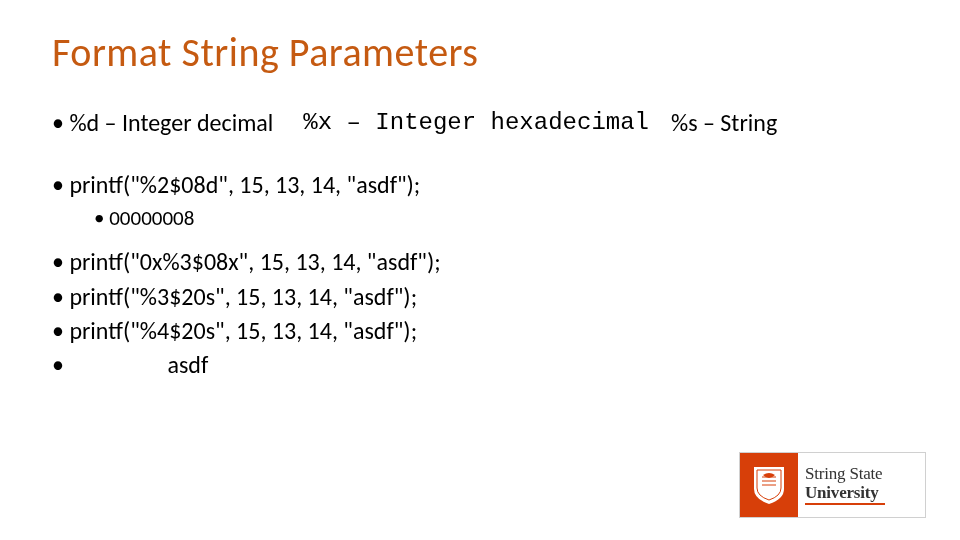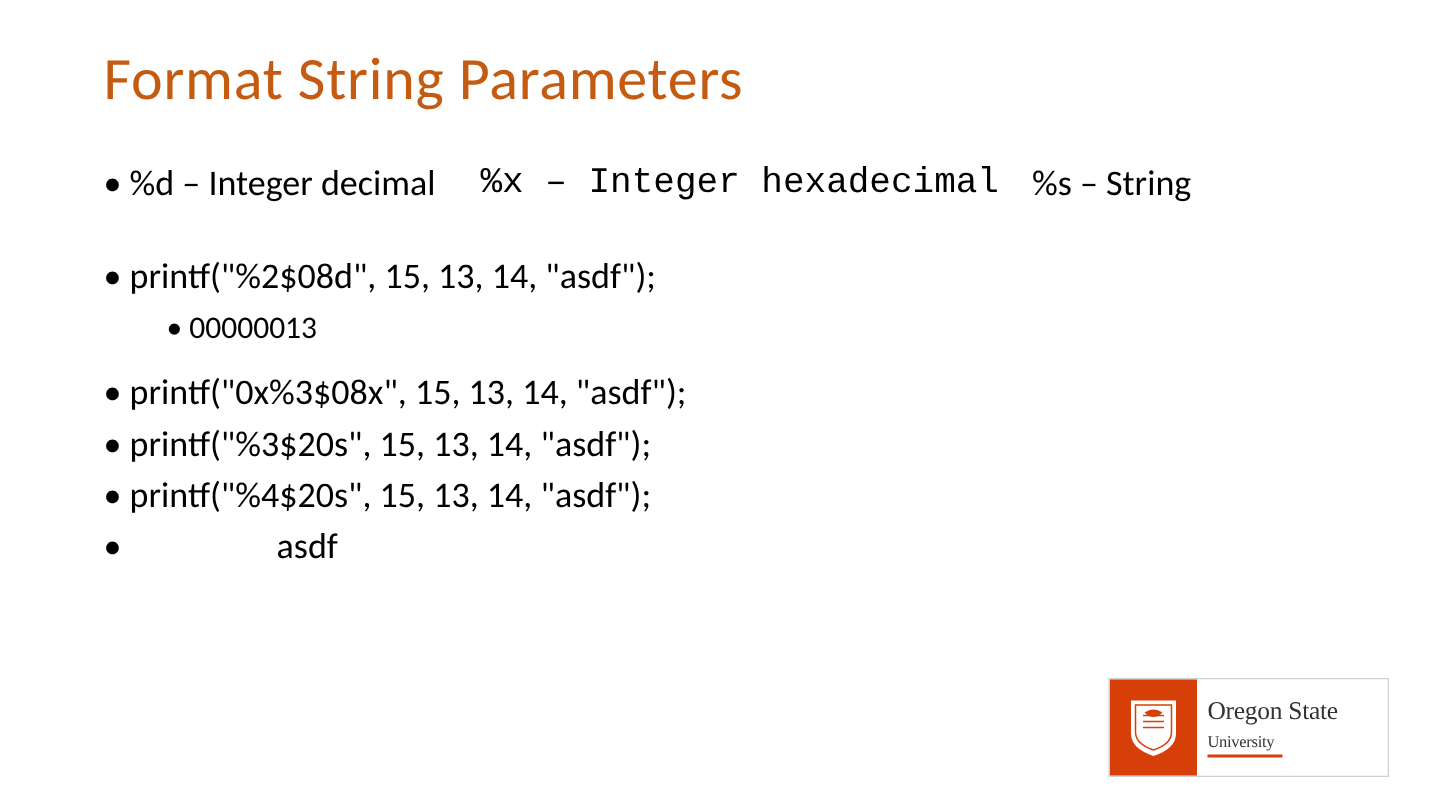--- a/index.html
+++ b/index.html
@@ -10,21 +10,21 @@
     background: #ffffff;
     font-family: Calibri, Arial, sans-serif;
     color: #000000;
     overflow: hidden;
   }
   .slide {
     position: relative;
     width: 960px;
     height: 540px;
     box-sizing: border-box;
-    padding: 28px 50px 0 69px;
+    padding: 28px 50px 0 52px;
   }
   .title {
     font-size: 40px;
     font-weight: 400;
     color: #c55a11;
     margin: 0 0 30px 0;
     letter-spacing: 0.5px;
   }
   .body {
     font-size: 24px;
@@ -77,22 +77,22 @@
   .logo-os {
     font-family: Georgia, 'Times New Roman', serif;
     font-size: 17px;
     font-weight: 400;
     color: #333;
     line-height: 1.08;
     letter-spacing: -0.2px;
   }
   .logo-univ {
     font-family: Georgia, 'Times New Roman', serif;
-    font-size: 11px;
-    font-weight: 400;
+    font-size: 17px;
+    font-weight: 700;
     color: #333;
     line-height: 1.08;
     letter-spacing: -0.2px;
     border-bottom: 2px solid #d73f09;
     display: inline-block;
     padding-bottom: 1px;
     padding-right: 6px;
   }
   .shield {
     width: 34px;
@@ -112,21 +112,21 @@
 
   <div class="body">
 
     <div class="bullet1 format-row">
       <span class="col1">• %d – Integer decimal</span>
       <span class="col2">%x – Integer hexadecimal</span>
       <span class="col3">%s – String</span>
     </div>
 
     <div class="bullet-row">• printf("%2$08d", 15, 13, 14, "asdf");</div>
-    <div class="bullet2">• 00000013</div>
+    <div class="bullet2">• 00000008</div>
 
     <div class="bullet-row">• printf("0x%3$08x", 15, 13, 14, "asdf");</div>
 
     <div class="bullet-row">• printf("%3$20s", 15, 13, 14, "asdf");</div>
     <div class="bullet-row">• printf("%4$20s", 15, 13, 14, "asdf");</div>
     <div class="bullet-row">
       <span>•</span>
       <span class="indent-text">asdf</span>
     </div>
 
@@ -135,18 +135,18 @@
   <div class="logo">
     <div class="logo-left">
       <svg class="shield" viewBox="0 0 34 40">
         <path d="M2 2 L32 2 L32 24 Q32 34 17 39 Q2 34 2 24 Z" fill="#ffffff" stroke="none"></path>
         <path d="M5 5 L29 5 L29 23 Q29 31 17 35 Q5 31 5 23 Z" fill="none" stroke="#d73f09" stroke-width="1"></path>
         <path d="M10 12 L24 12 M10 16 L24 16 M10 20 L24 20" stroke="#d73f09" stroke-width="1"></path>
         <path d="M11 10 Q17 6 23 10 Q20 13 17 13 Q14 13 11 10 Z" fill="#d73f09"></path>
       </svg>
     </div>
     <div class="logo-right">
-      <div class="logo-os">Oregon State</div>
+      <div class="logo-os">String State</div>
       <div><span class="logo-univ">University</span></div>
     </div>
   </div>
 
 </div>
 
 </body></html>

